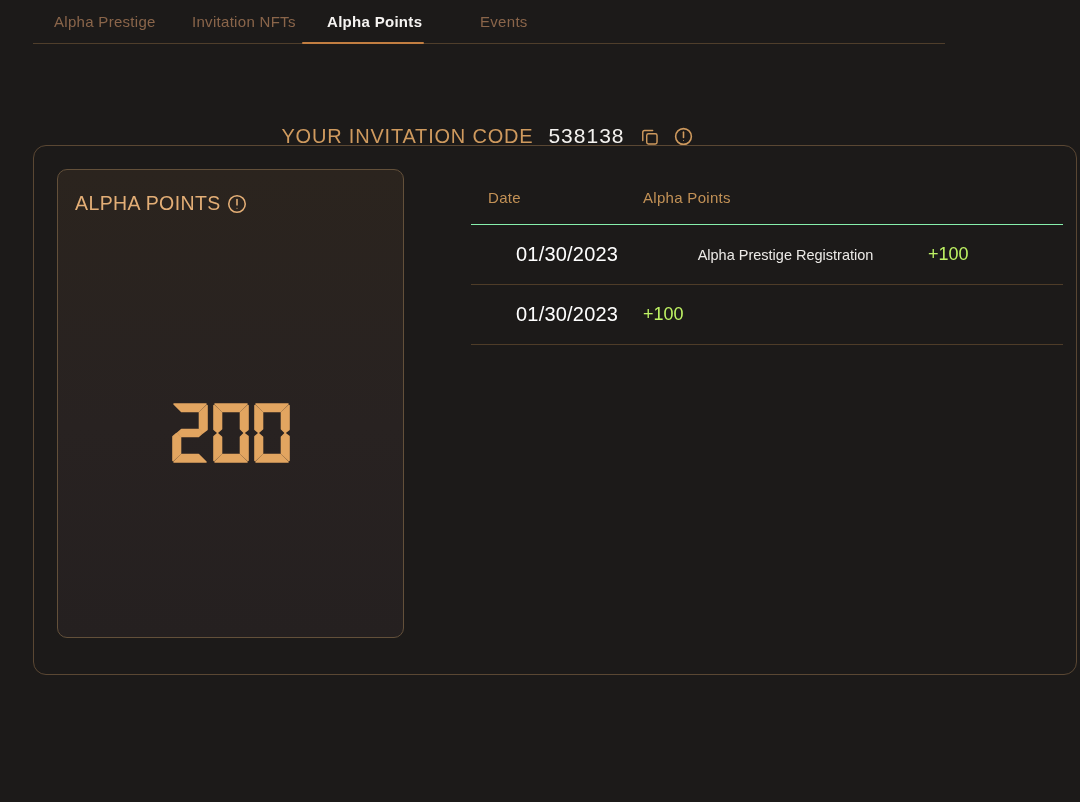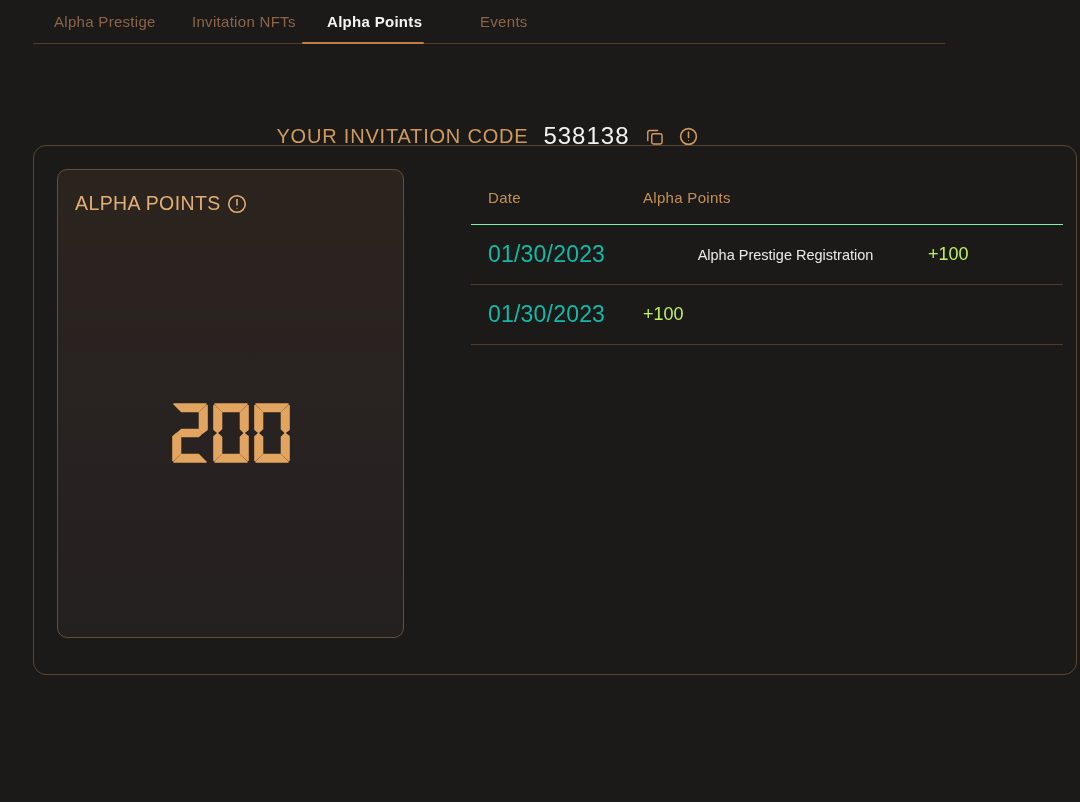--- a/index.html
+++ b/index.html
@@ -35,21 +35,21 @@
   
   .invite-row {
     position:absolute; left:0; top:84px; width:975px; height:32px;
     display:flex; align-items:center; justify-content:center; gap:15px;margin-top:36px;
   }
   .invite-label {
     font-size:20px; letter-spacing:.8px; font-weight:500;
     color:#cf9a5e;
   }
   .invite-code {
-    font-size:24px; letter-spacing:1px; font-weight:500;
+    font-size:21px; letter-spacing:1px; font-weight:500;
     color:#f4f2ef;
   }
   .invite-icons { display:flex; align-items:center; gap:14px; }
   .icon-btn { display:inline-flex; cursor:pointer; }
 
   
   .panel {
     position:absolute; left:33px; top:145px;
     width:1044px; height:530px;
     border:1px solid #5a4733; border-radius:13px;
@@ -84,21 +84,21 @@
   }
   .t-head {
     height:54px;
     color:#c29156; font-size:15px; letter-spacing:.3px;
     border-bottom:1px solid #86efac;
   }
   .t-body-row {
     height:60px;
     border-bottom:1px solid #4e3c28;
   }
-  .cell-date  { font-size:23px; letter-spacing:.2px; color:#14b8a6; }
+  .cell-date  { font-size:20px; letter-spacing:.2px; color:#ffffff;margin-left:28px; }
   .cell-event { font-size:14.5px; color:#eceae7;text-align:center; }
   .cell-points{ font-size:18px; color:#bef264; }
 </style>
 </head>
 <body>
 
 <nav>
   <div id="tab1" class="nav-tab">Alpha Prestige</div>
   <div id="tab2" class="nav-tab">Invitation NFTs</div>
   <div id="tab3" class="nav-tab active">Alpha Points</div>

